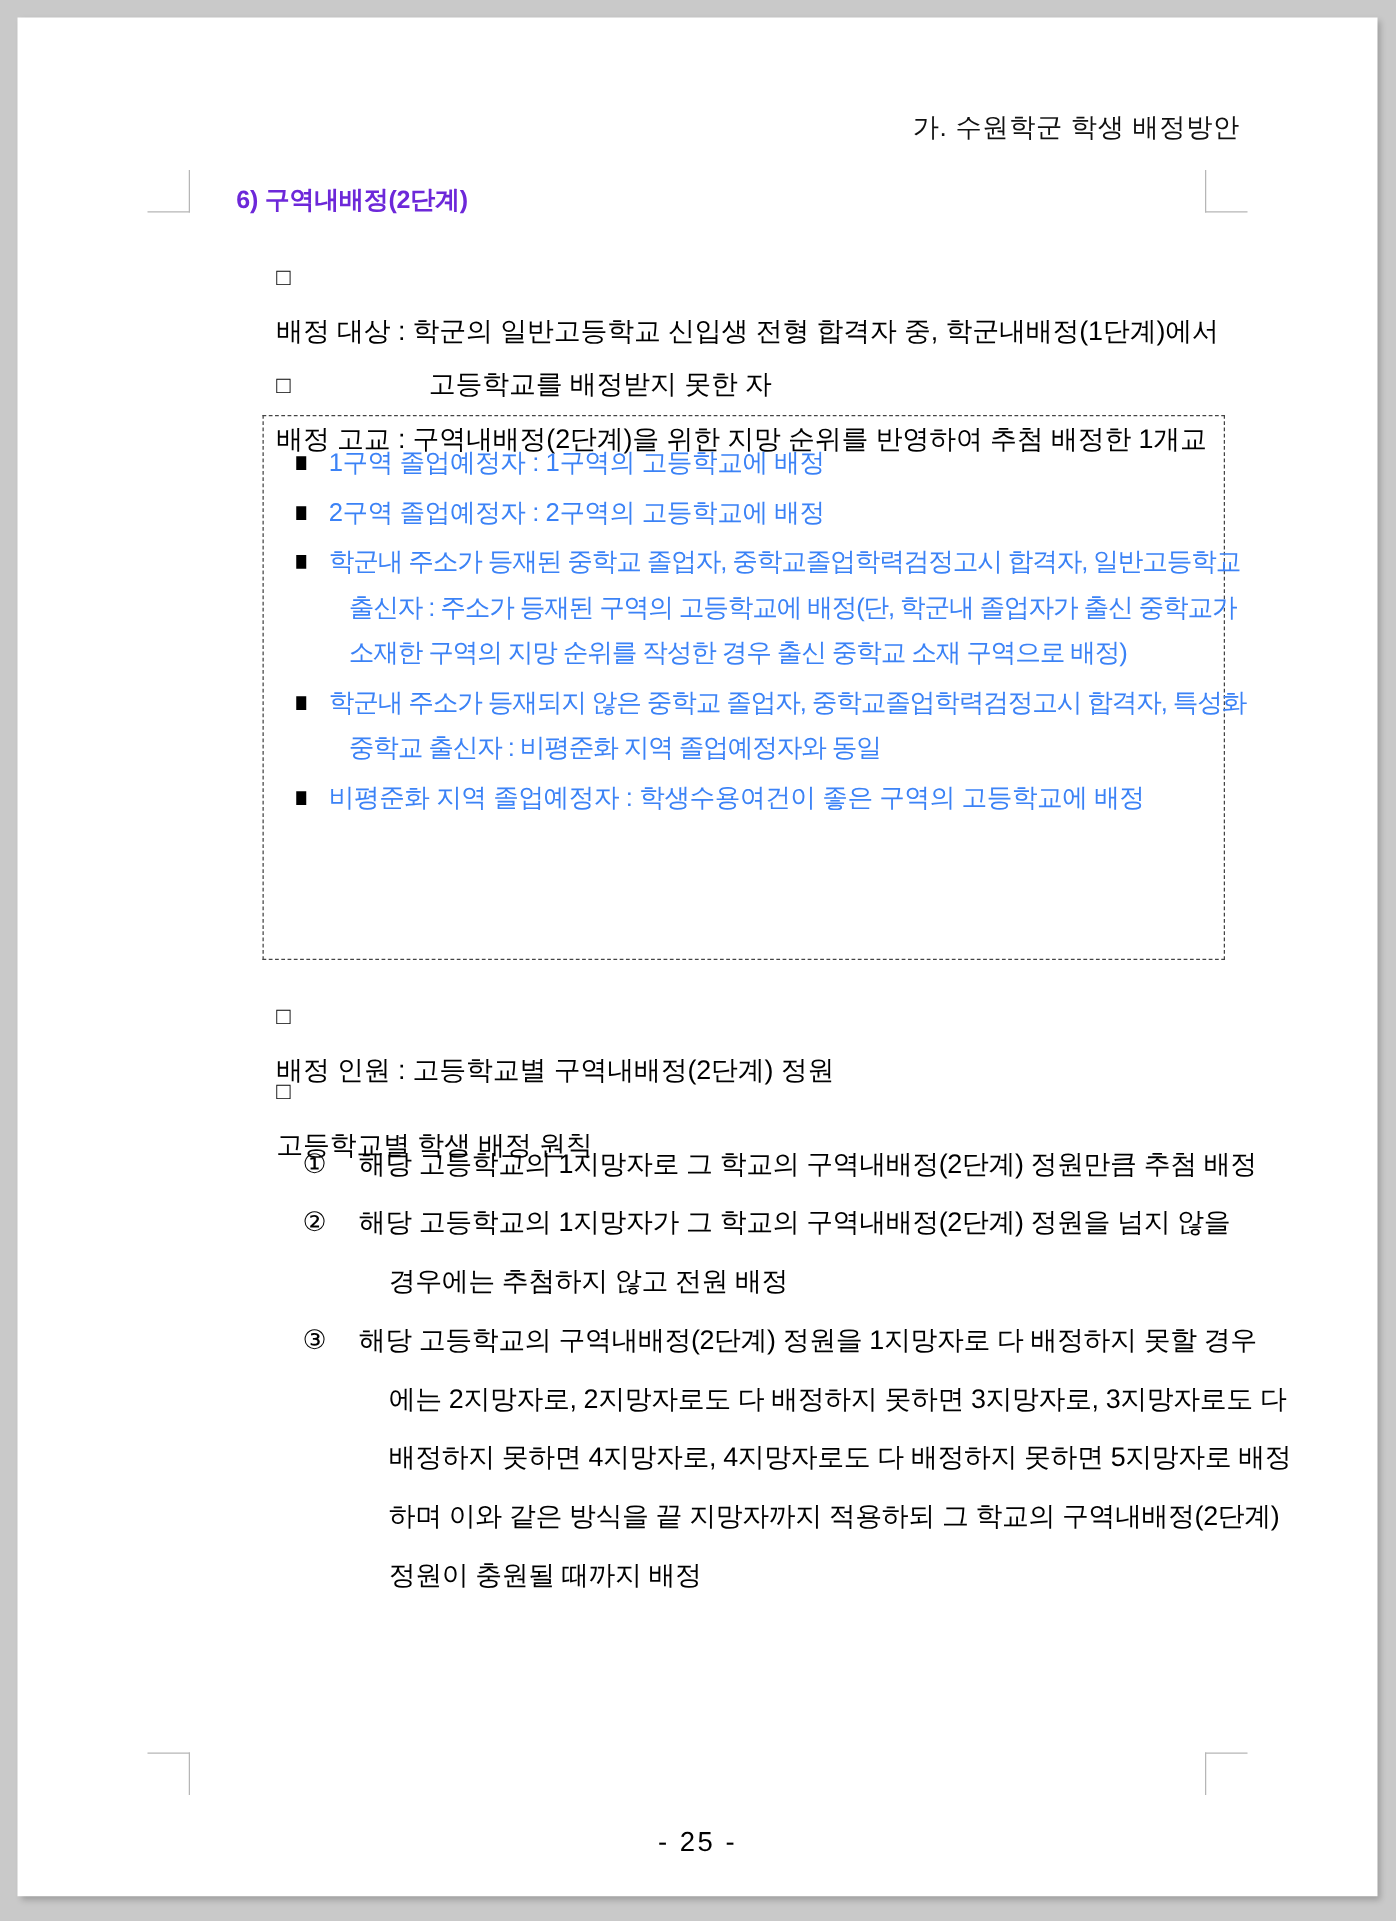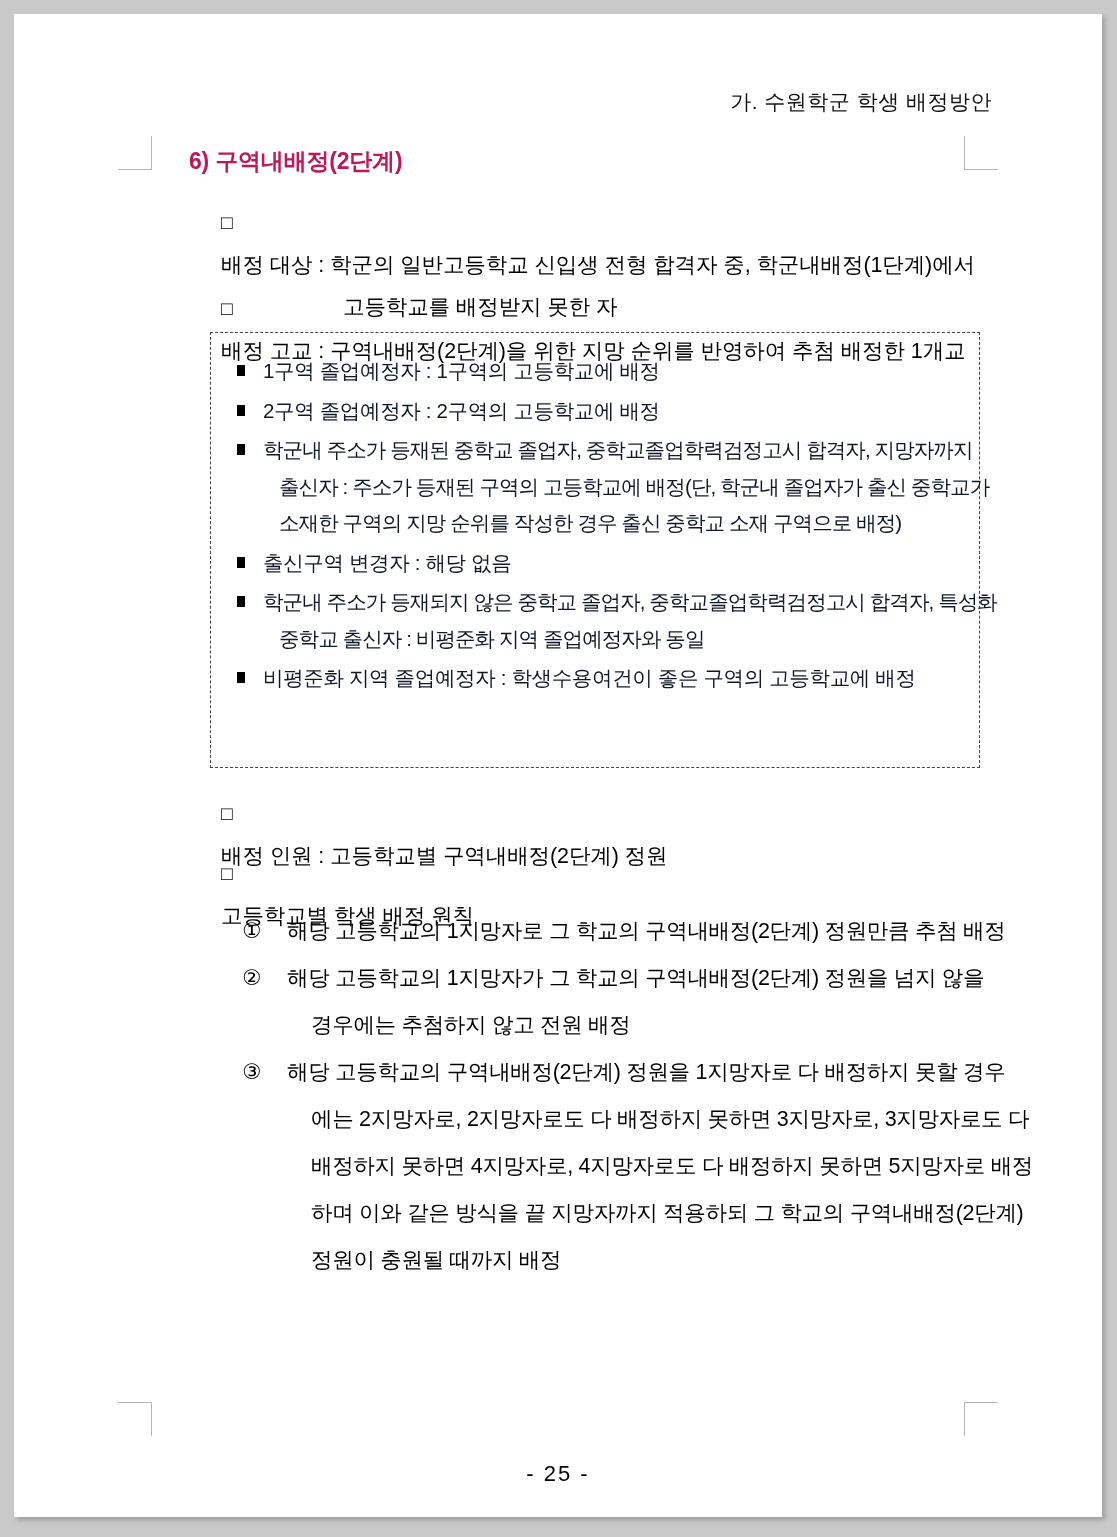--- a/index.html
+++ b/index.html
@@ -72,23 +72,23 @@
     position: absolute;
     left: 0;
     top: 0;
     width: 1088px;
   }
 
   .h-section {
     position: absolute;
     left: 175px;
     top: 132px;
-    font-size: 23px;
+    font-size: 20px;
     font-weight: bold;
-    color: #be185d;
+    color: #6d28d9;
     letter-spacing: -0.2px;
     white-space: nowrap;
   }
 
   
   .sq-item {
     position: absolute;
     font-size: 21.5px;
     color: #000;
     letter-spacing: -0.1px;
@@ -126,21 +126,21 @@
   }
   .box-list {
     position: absolute;
     left: 24px;
     top: 20px;
     width: 724px;
   }
   .box-item {
     position: relative;
     font-size: 20.5px;
-    color: #0f172a;
+    color: #3b82f6;
     line-height: 36.5px;
     letter-spacing: -0.35px;
     margin-bottom: 3px;
     padding-left: 28px;
     white-space: nowrap;
   }
   .box-item .bullet {
     position: absolute;
     left: 2px;
     top: 12px;
@@ -244,30 +244,26 @@
           <span class="l1">1구역 졸업예정자 : 1구역의 고등학교에 배정</span>
         </div>
 
         <div class="box-item">
           <span class="bullet"></span>
           <span class="l1">2구역 졸업예정자 : 2구역의 고등학교에 배정</span>
         </div>
 
         <div class="box-item wide">
           <span class="bullet"></span>
-          <span class="l1">학군내 주소가 등재된 중학교 졸업자, 중학교졸업학력검정고시 합격자, 지망자까지</span>
+          <span class="l1">학군내 주소가 등재된 중학교 졸업자, 중학교졸업학력검정고시 합격자, 일반고등학교</span>
           <span class="l2">출신자 : 주소가 등재된 구역의 고등학교에 배정(단, 학군내 졸업자가 출신 중학교가</span>
           <span class="l2">소재한 구역의 지망 순위를 작성한 경우 출신 중학교 소재 구역으로 배정)</span>
         </div>
 
 
-        <div class="box-item">
-          <span class="bullet"></span>
-          <span class="l1">출신구역 변경자 : 해당 없음</span>
-        </div>
 
         <div class="box-item wide">
           <span class="bullet"></span>
           <span class="l1">학군내 주소가 등재되지 않은 중학교 졸업자, 중학교졸업학력검정고시 합격자, 특성화</span>
           <span class="l2">중학교 출신자 : 비평준화 지역 졸업예정자와 동일</span>
         </div>
 
         <div class="box-item">
           <span class="bullet"></span>
           <span class="l1">비평준화 지역 졸업예정자 : 학생수용여건이 좋은 구역의 고등학교에 배정</span>

